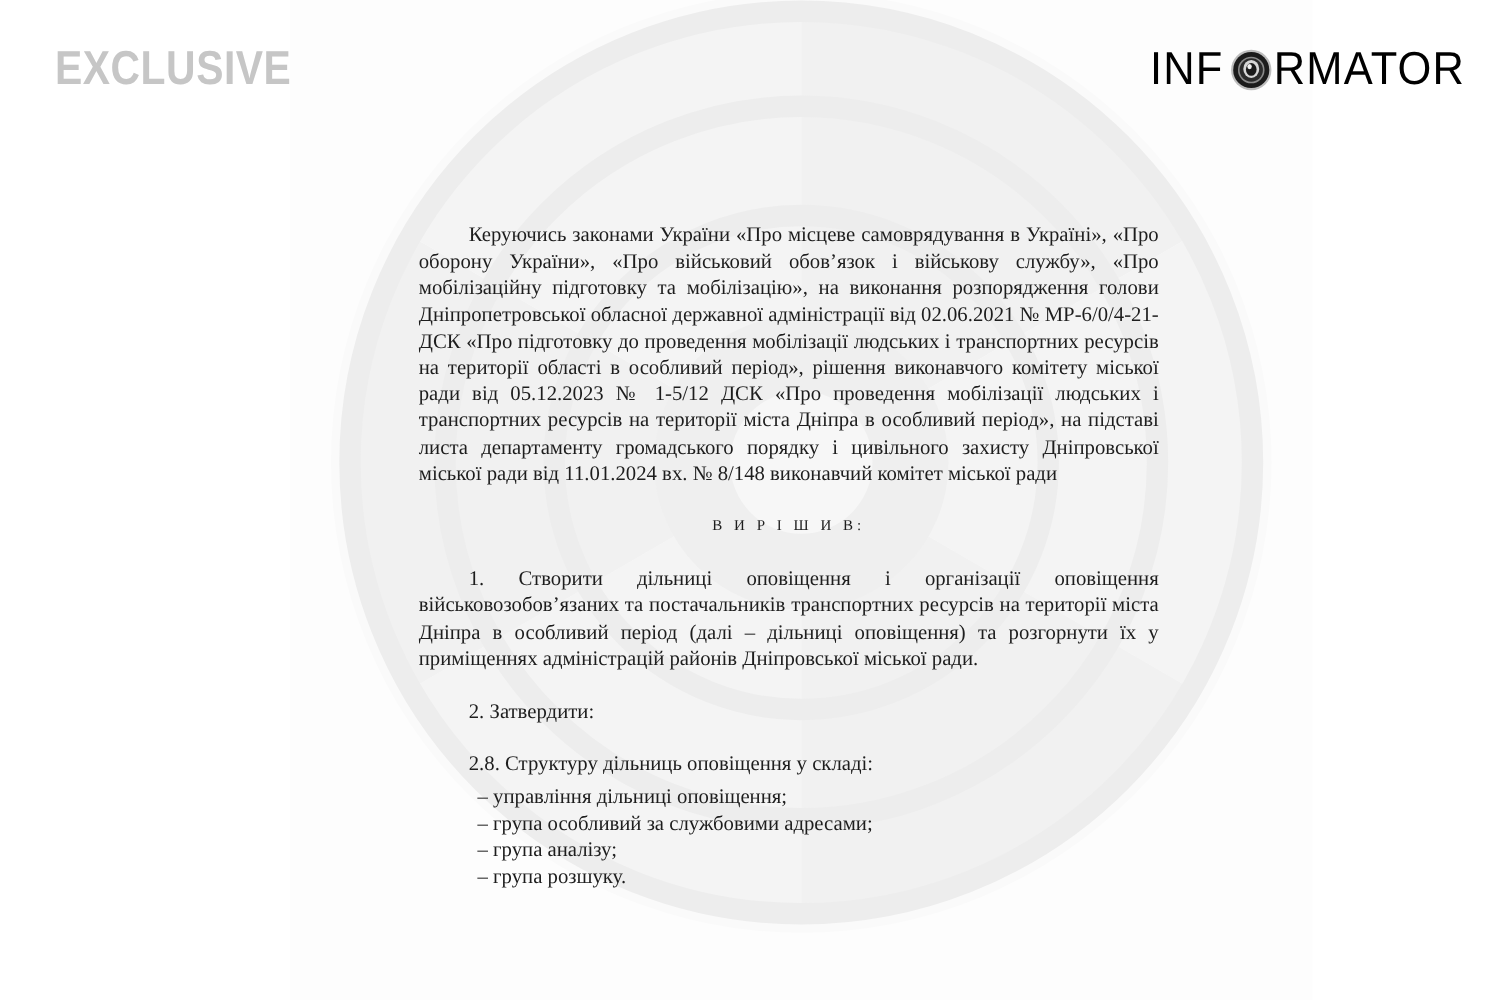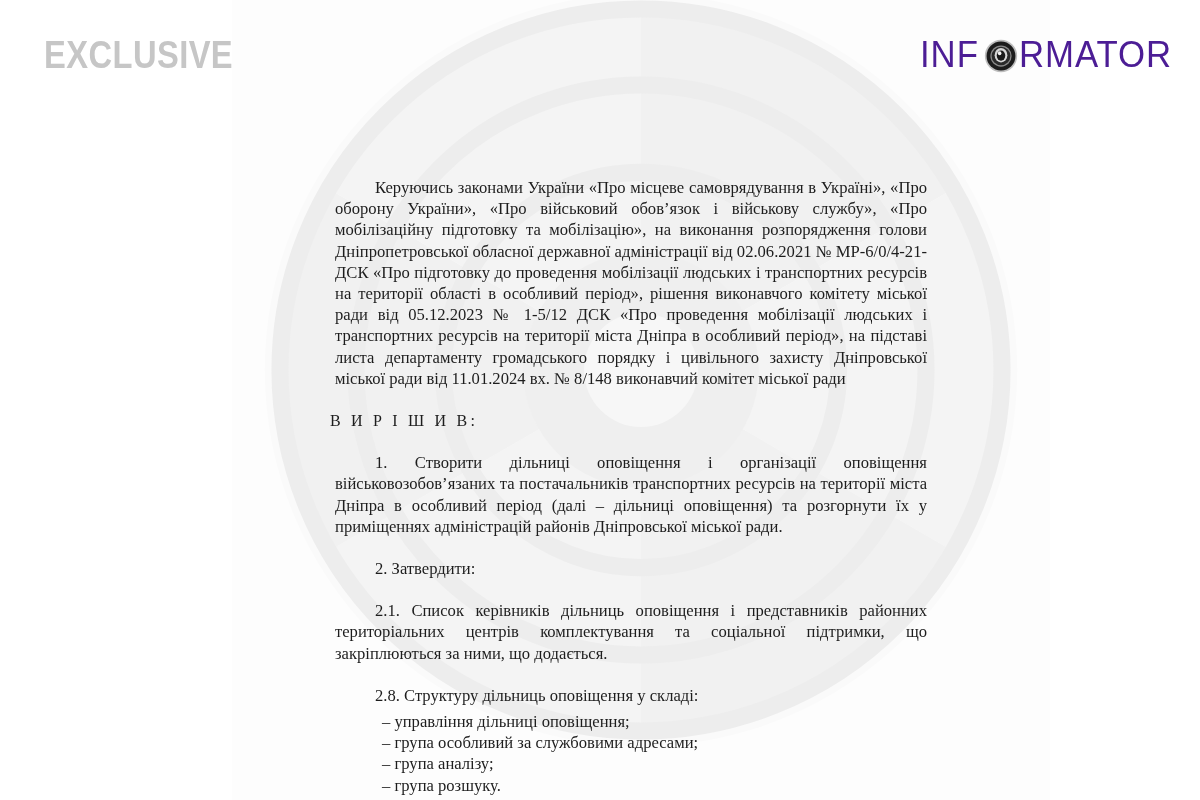--- a/index.html
+++ b/index.html
@@ -68,21 +68,21 @@
     position: absolute;
     right: 18px;
     top: 33px;
     display: flex;
     align-items: center;
     font-family: "Liberation Sans", "DejaVu Sans", sans-serif;
     font-weight: 400;
     font-size: 37px;
     line-height: 44px;
     letter-spacing: 1px;
-    color: #4c1d95;
+    color: #000000;
     white-space: nowrap;
     user-select: none;
   }
   .informator-logo .lg-part { transform: scaleX(0.94); transform-origin: left center; }
   .lens-icon {
     display: inline-block;
     width: 34px;
     height: 34px;
     margin: 0 1px;
     position: relative;
@@ -114,25 +114,25 @@
   }
 
   .para {
     text-align: justify;
     text-indent: 40px;
     margin: 5px;
   }
   .para + .para { margin-top: 21px; }
 
   .resolve-heading {
-    text-align: left;
+    text-align: center;
     text-indent: 0;
     letter-spacing: 3.2px;
     margin: 22px 0 4px 0;
-    font-size: 16px;
+    font-size: 12px;
   }
 
   .sublist {
     margin: 0;
     padding: 0;
     list-style: none;
     text-indent: 0;
   }
   .sublist li {
     padding-left: 52px;
@@ -191,21 +191,20 @@
   <div class="doc-body">
 
     <p class="para">Керуючись законами України «Про місцеве самоврядування в Україні», «Про оборону України», «Про військовий обов’язок і військову службу», «Про мобілізаційну підготовку та мобілізацію», на виконання розпорядження голови Дніпропетровської обласної державної адміністрації від 02.06.2021 № МР-6/0/4-21-ДСК «Про підготовку до проведення мобілізації людських і транспортних ресурсів на території області в особливий період», рішення виконавчого комітету міської ради від 05.12.2023 № 1-5/12 ДСК «Про проведення мобілізації людських і транспортних ресурсів на території міста Дніпра в особливий період», на підставі листа департаменту громадського порядку і цивільного захисту Дніпровської міської ради від 11.01.2024 вх. № 8/148 виконавчий комітет міської ради</p>
 
     <p class="para resolve-heading">В И Р І Ш И В:</p>
 
     <p class="para">1. Створити дільниці оповіщення і організації оповіщення військовозобов’язаних та постачальників транспортних ресурсів на території міста Дніпра в особливий період (далі – дільниці оповіщення) та розгорнути їх у приміщеннях адміністрацій районів Дніпровської міської ради.</p>
 
     <p class="para">2. Затвердити:</p>
 
-    <p class="para">2.1. Список керівників дільниць оповіщення і представників районних територіальних центрів комплектування та соціальної підтримки, що закріплюються за ними, що додається.</p>
 
     <p class="para block-gap-sm">2.8. Структуру дільниць оповіщення у складі:</p>
 
     <ul class="sublist">
       <li>– управління дільниці оповіщення;</li>
       <li>– група особливий за службовими адресами;</li>
       <li>– група аналізу;</li>
       <li>– група розшуку.</li>
     </ul>
 

